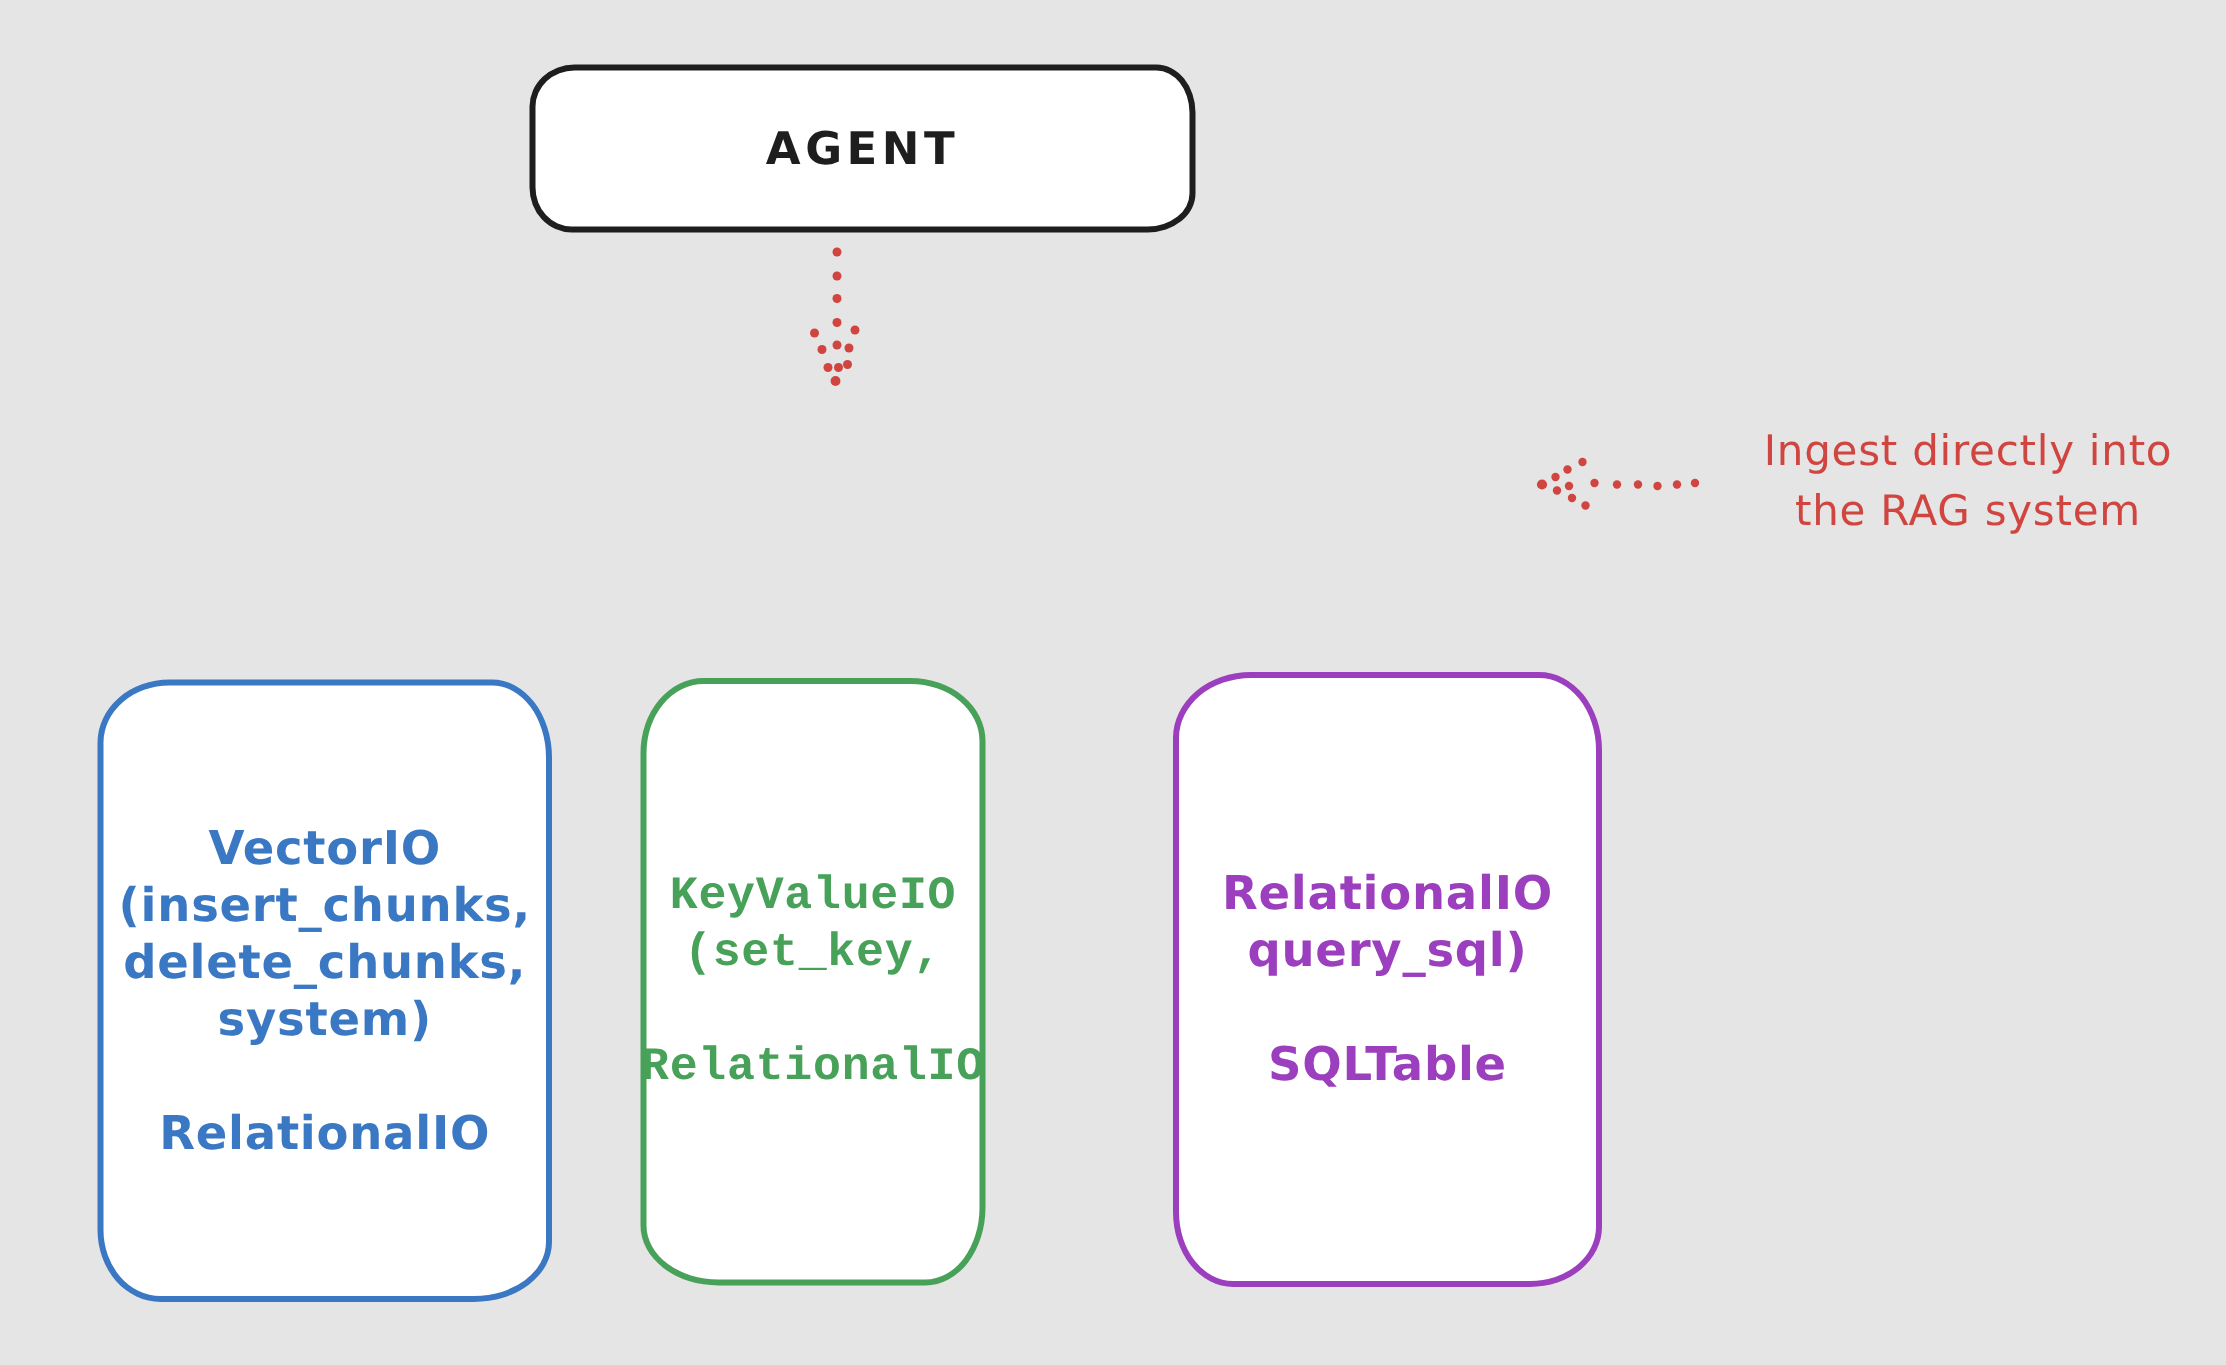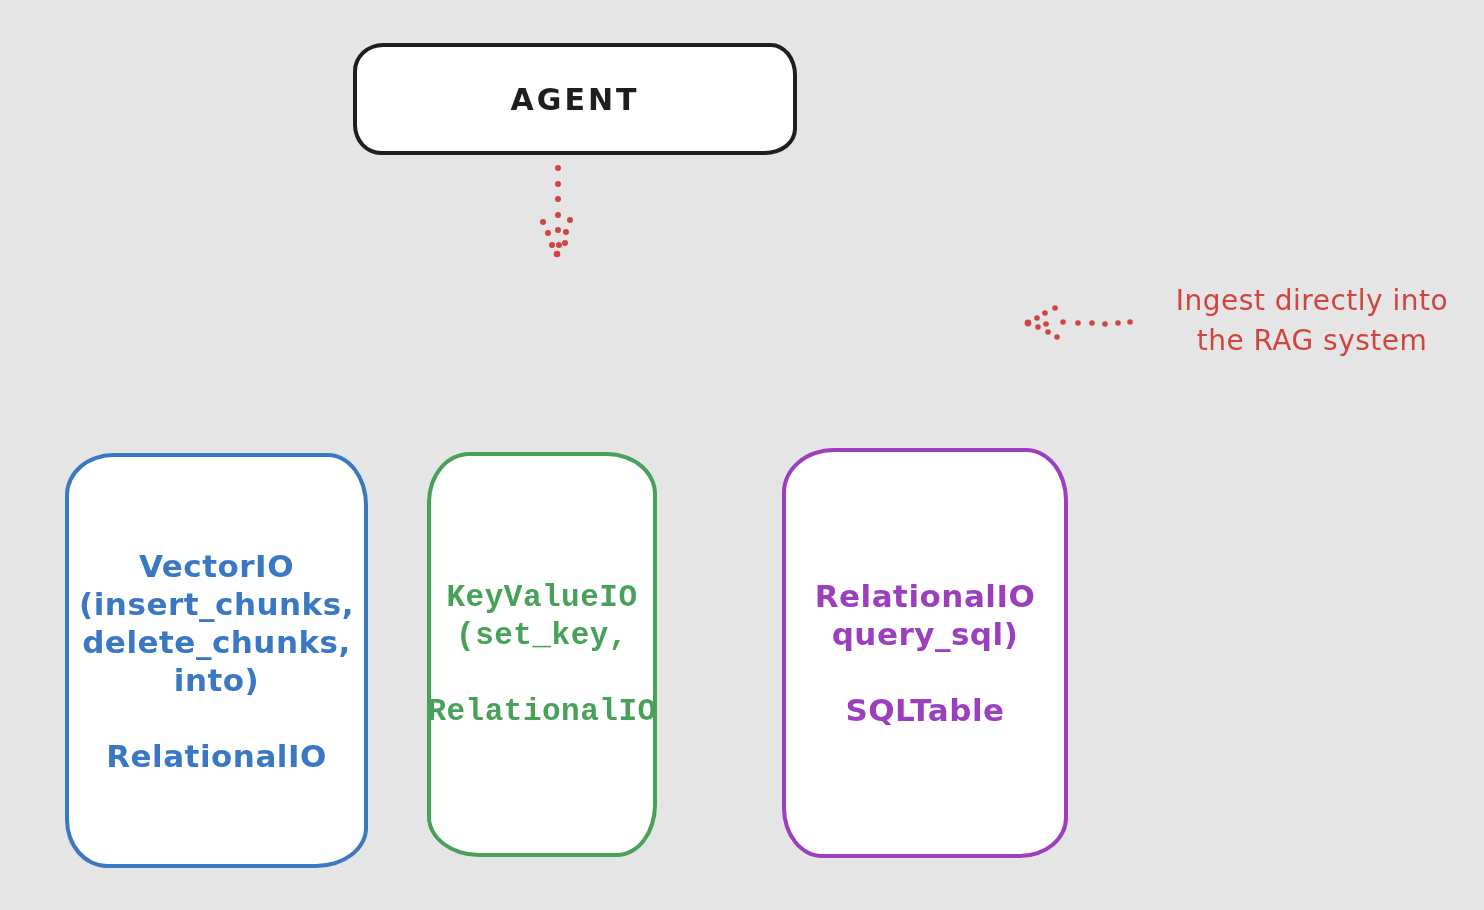--- a/index.html
+++ b/index.html
@@ -162,21 +162,21 @@
   <div class="annotation">
     <div>Ingest directly into</div>
     <div>the RAG system</div>
   </div>
 
   <div class="io-box" id="vector-io-node">
     <div>
       <div>VectorIO</div>
       <div>(insert_chunks,</div>
       <div>delete_chunks,</div>
-      <div>into)</div>
+      <div>system)</div>
     </div>
     <div class="io-footer">RelationalIO</div>
   </div>
 
   <div class="io-box" id="keyvalue-io-node">
     <div>
       <div>KeyValueIO</div>
       <div>(set_key,</div>
     </div>
     <div class="io-footer">RelationalIO</div>

